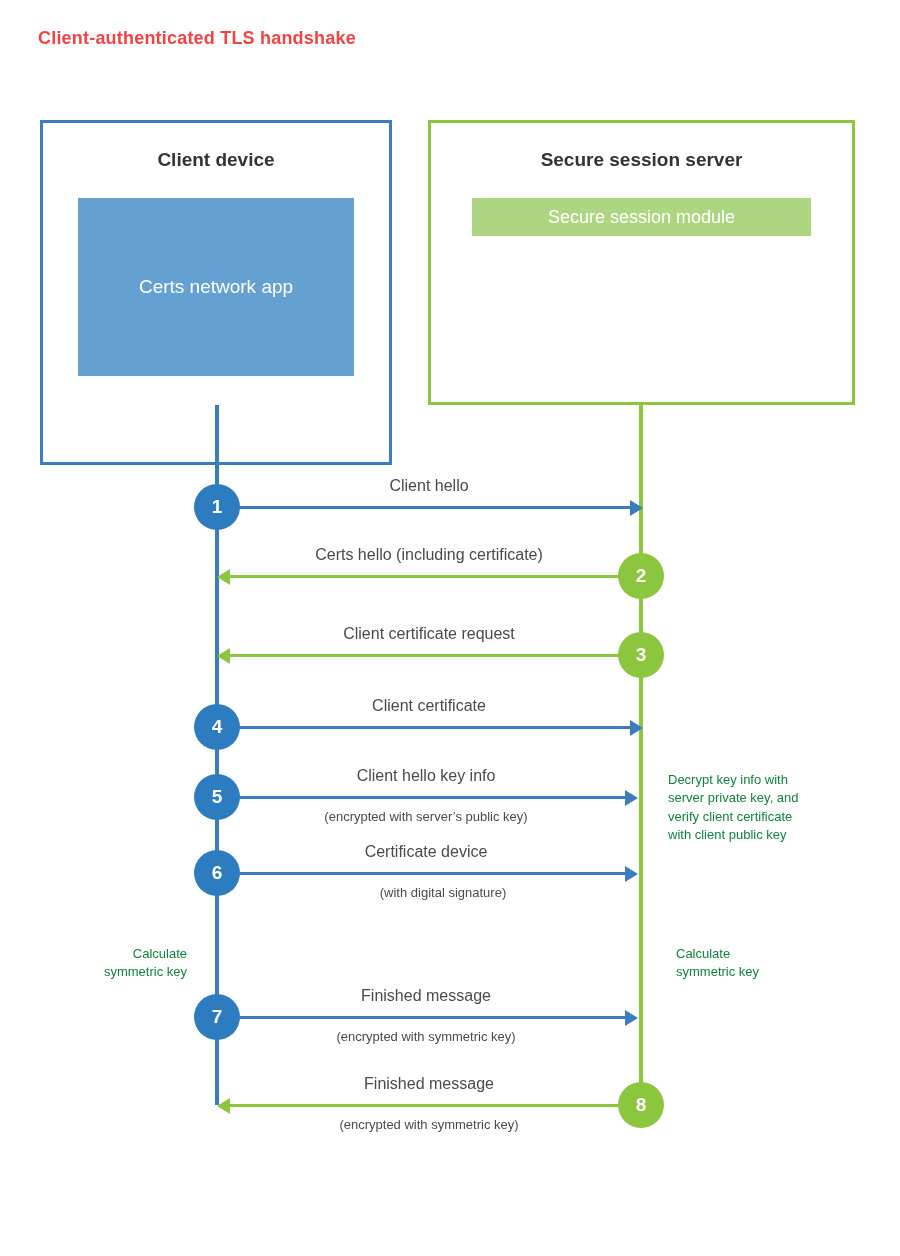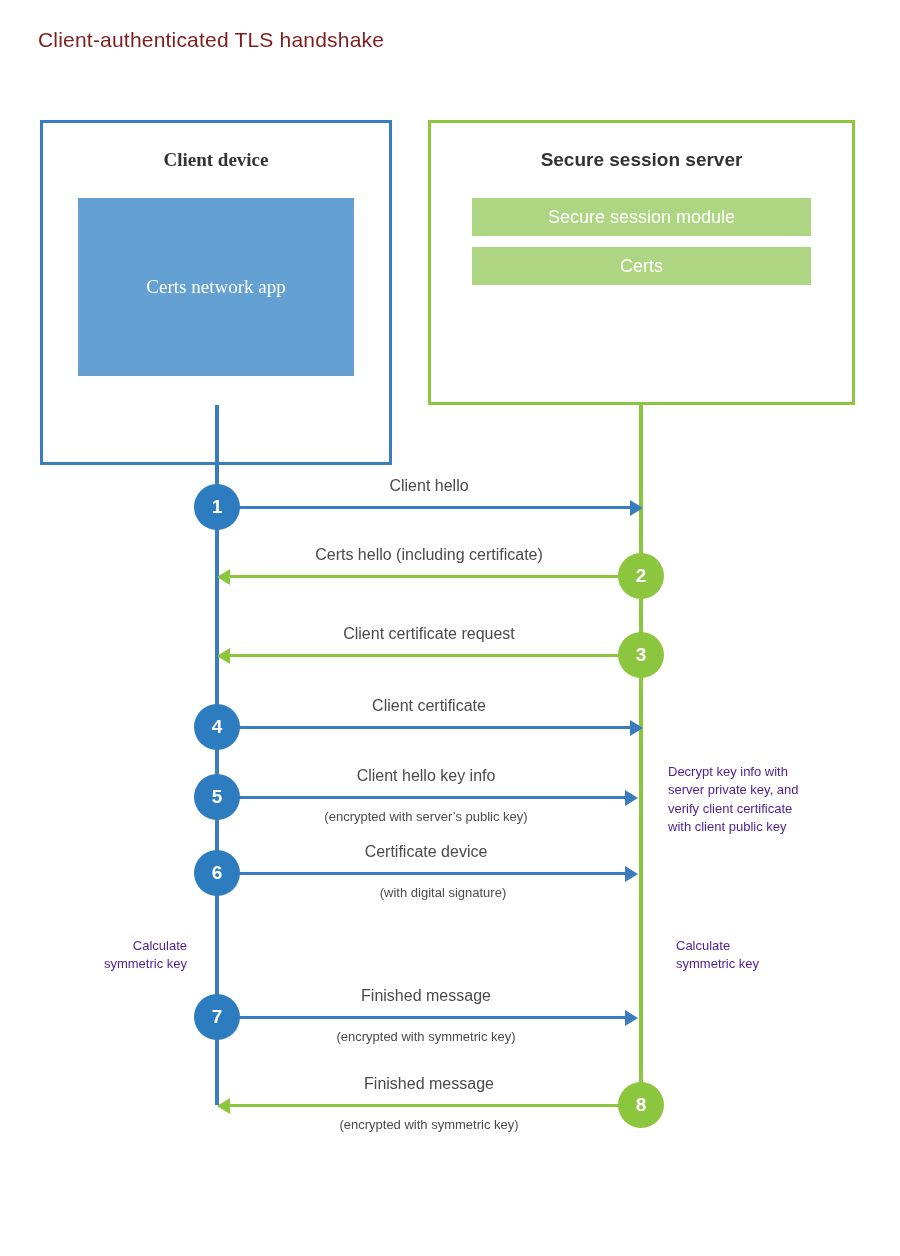--- a/index.html
+++ b/index.html
@@ -17,40 +17,39 @@
     height: 1256px;
     background: #ffffff;
     overflow: hidden;
   }
 
   
   .page-title {
     position: absolute;
     left: 38px;
     top: 28px;
-    font-size: 21px;
-    font-weight: 400;
-    color: #7f1d1d;
+    font-size: 18px;
+    font-weight: 700;
+    color: #ef4444;
     letter-spacing: 0.2px;
     white-space: nowrap;
   }
 
   
   .actor-box {
     position: absolute;
     background: #ffffff;
     box-sizing: border-box;
   }
   #client-box {
     left: 40px;
     top: 120px;
     width: 352px;
     height: 345px;
     border: 3px solid #3a7cbe;
-    font-family: Liberation Serif, serif;
   }
   #server-box {
     left: 428px;
     top: 120px;
     width: 427px;
     height: 285px;
     border: 3px solid #8cc63f;
   }
   .actor-title {
     position: absolute;
@@ -175,44 +174,44 @@
     font-weight: bold;
     box-sizing: border-box;
   }
   .badge.blue { background: #2e7cc0; }
   .badge.green { background: #8cc63f; }
 
   
   .side-note {
     position: absolute;
     font-size: 13px;
-    color: #4c1d95;
+    color: #15803d;
     line-height: 1.42;
     white-space: pre-line;
+    margin-top: 8px;
   }
   .side-note.right-of-line { text-align: left; }
   .side-note.left-of-line { text-align: right; }
 </style>
 </head>
 <body>
 
 <div id="page">
 
   <div class="page-title">Client-authenticated TLS handshake</div>
 
   <div class="actor-box" id="client-box">
     <div class="actor-title">Client device</div>
     <div class="client-app-rect">Certs network app</div>
   </div>
 
   <div class="actor-box" id="server-box">
     <div class="actor-title">Secure session server</div>
     <div class="server-bars">
       <div class="server-bar">Secure session module</div>
-      <div class="server-bar">Certs</div>
     </div>
   </div>
 
   <div class="lifeline" id="client-lifeline"></div>
   <div class="lifeline" id="server-lifeline"></div>
 
   <div class="message" style="top:507px">
     <div class="msg-line blue" style="left:217px; width:418px"></div>
     <div class="arrowhead right blue" style="left:630px"></div>
     <div class="msg-label" style="left:217px; width:424px">Client hello</div>

